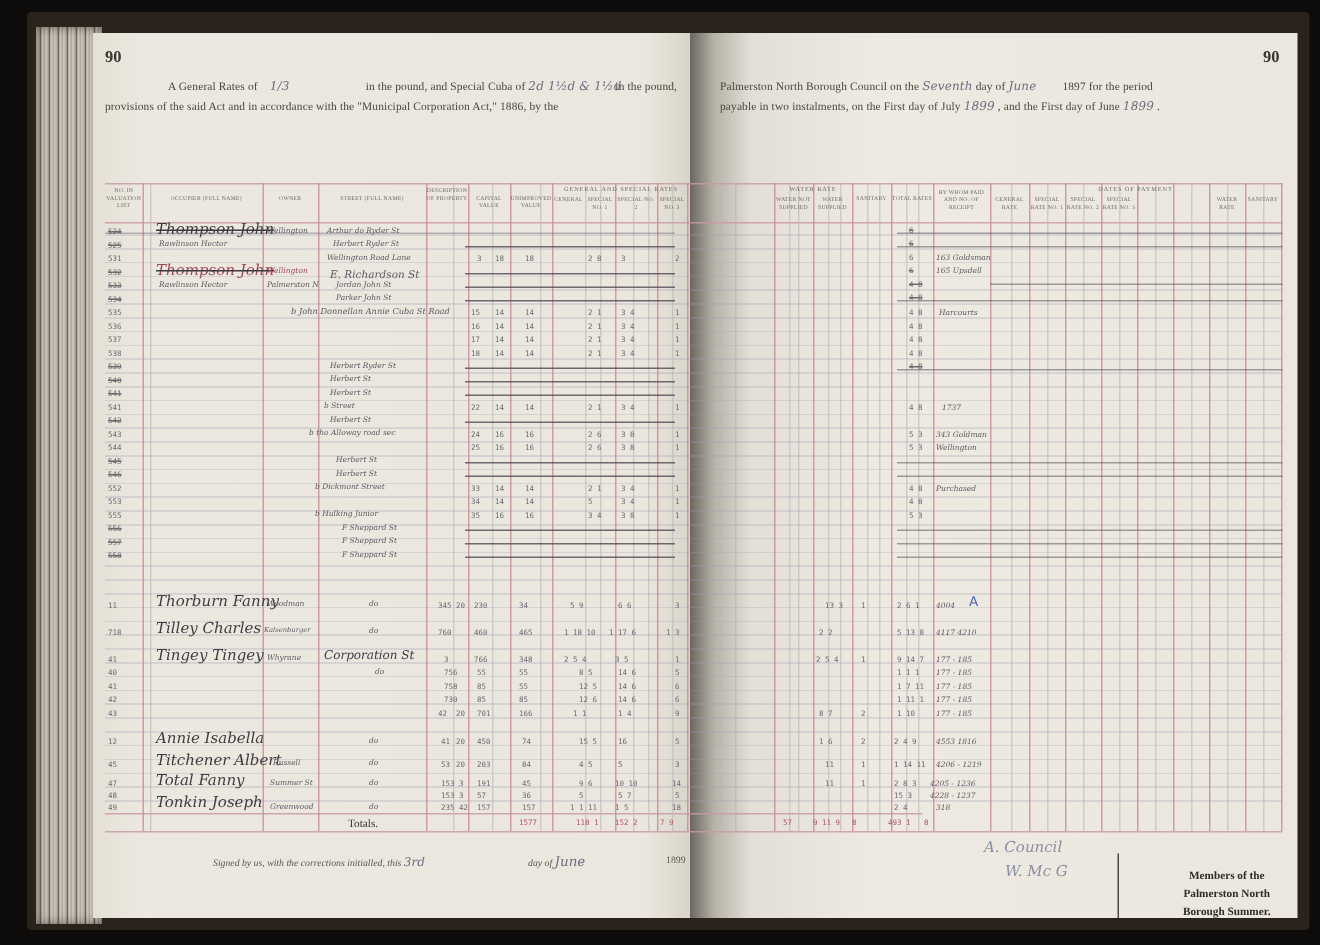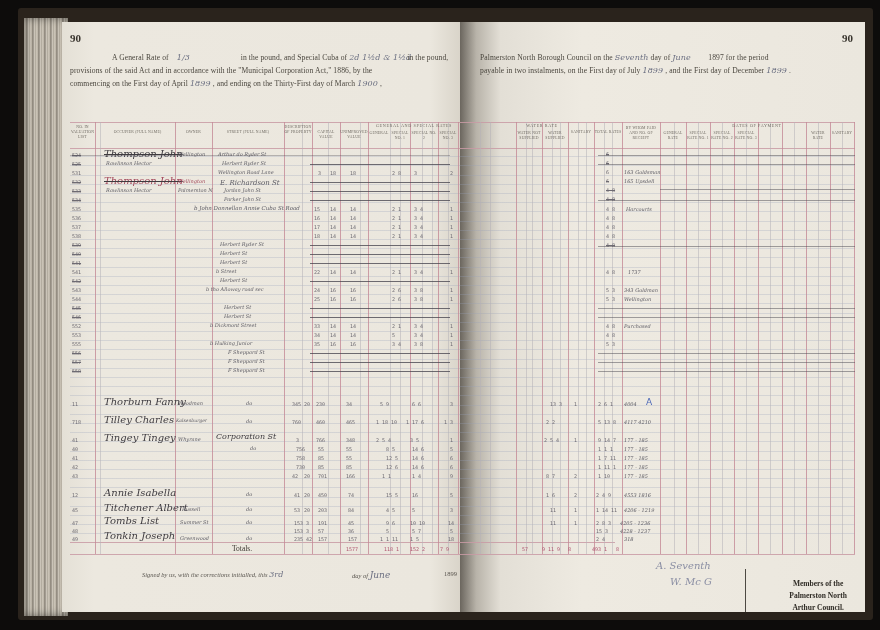--- a/index.html
+++ b/index.html
@@ -56,34 +56,27 @@
 <body>
 
 <div class="book"></div>
 <div class="edges"></div>
 
 <div class="page left">
   <div class="pg-num">90</div>
 
   <div class="preamble">
     <div class="l1">
-      <span>A General Rate of</span>
+      <span>A General Rates of</span>
       <span class="hw" style="display:inline-block;width:68px;padding-left:6px">1/3</span>
       <span>in the pound, and Special Cuba of</span>
       <span class="hw" style="display:inline-block;width:56px;text-align:center">2d  1½d  &amp; 1½d</span>
       <span>in the pound,</span>
     </div>
     <div class="ln">provisions of the said Act and in accordance with the "Municipal Corporation Act," 1886, by the</div>
-    <div class="ln">
-      <span>commencing on the First day of April</span>
-      <span class="hw">1899</span>
-      <span>, and ending on the Thirty-First day of March</span>
-      <span class="hw">1900</span>
-      <span>,</span>
-    </div>
   </div>
 
   <div class="ledger">
     <div class="gridlines"></div>
     <div class="hrule" style="top:0"></div>
     <div class="hrule" style="top:26px"></div>
     <div class="hrule" style="top:420px"></div>
     <div class="hrule" style="top:432px"></div>
 
     <div class="vrule" style="left:25px"></div>
@@ -356,21 +349,21 @@
     <div class="entry" style="left:176px;top:384px">do</div>
     <div class="entry num" style="left:224px;top:385px">53</div>
     <div class="entry num" style="left:234px;top:385px">20</div>
     <div class="entry num" style="left:248px;top:385px">203</div>
     <div class="entry num" style="left:278px;top:385px">84</div>
     <div class="entry num" style="left:316px;top:385px">4 5</div>
     <div class="entry num" style="left:342px;top:385px">5</div>
     <div class="entry num" style="left:380px;top:385px">3</div>
 
     <div class="entry num" style="left:2px;top:398px">47</div>
-    <div class="entry name" style="left:34px;top:393px">Tombs List</div>
+    <div class="entry name" style="left:34px;top:393px">Total Fanny</div>
     <div class="entry" style="left:110px;top:397px">Summer St</div>
     <div class="entry" style="left:176px;top:397px">do</div>
     <div class="entry num" style="left:224px;top:398px">153</div>
     <div class="entry num" style="left:236px;top:398px">3</div>
     <div class="entry num" style="left:248px;top:398px">191</div>
     <div class="entry num" style="left:278px;top:398px">45</div>
     <div class="entry num" style="left:316px;top:398px">9 6</div>
     <div class="entry num" style="left:340px;top:398px">10 10</div>
     <div class="entry num" style="left:378px;top:398px">14</div>
 
@@ -420,21 +413,21 @@
     <div class="ln">
       <span>Palmerston North Borough Council on the</span>
       <span class="hw">Seventh</span>
       <span>day of</span>
       <span class="hw" style="display:inline-block;width:34px">June</span>
       <span>1897 for the period</span>
     </div>
     <div class="ln">
       <span>payable in two instalments, on the First day of July</span>
       <span class="hw">1899</span>
-      <span>, and the First day of December</span>
+      <span>, and the First day of June</span>
       <span class="hw">1899</span>
       <span>.</span>
     </div>
   </div>
 
   <div class="ledger">
     <div class="gridlines"></div>
     <div class="hrule" style="top:0"></div>
     <div class="hrule" style="top:26px"></div>
     <div class="hrule" style="top:420px;right:240px"></div>
@@ -564,21 +557,21 @@
     <div class="entry num" style="left:136px;top:414px">2 4</div>
     <div class="entry" style="left:164px;top:414px">318</div>
 
     <div class="totals-val" style="left:62px;top:424px">57</div>
     <div class="totals-val" style="left:82px;top:424px">9 11 9</div>
     <div class="totals-val" style="left:108px;top:424px">8</div>
     <div class="totals-val" style="left:132px;top:424px">493 1</div>
     <div class="totals-val" style="left:156px;top:424px">8</div>
   </div>
 
-  <div class="sig" style="left:196px;top:538px">A. Seventh</div>
+  <div class="sig" style="left:196px;top:538px">A. Council</div>
   <div class="sig" style="left:210px;top:554px">W. Mc G</div>
   <div class="council-line"></div>
   <div class="council">
     <div>Members of the</div>
     <div>Palmerston North</div>
-    <div>Arthur Council.</div>
+    <div>Borough Summer.</div>
   </div>
 </div>
 
 </body></html>

